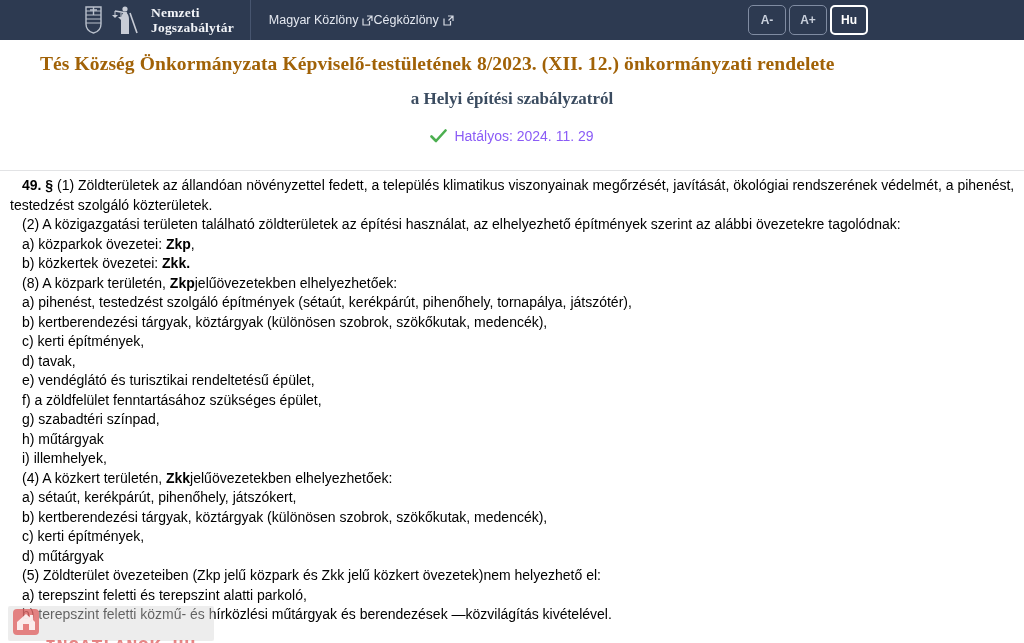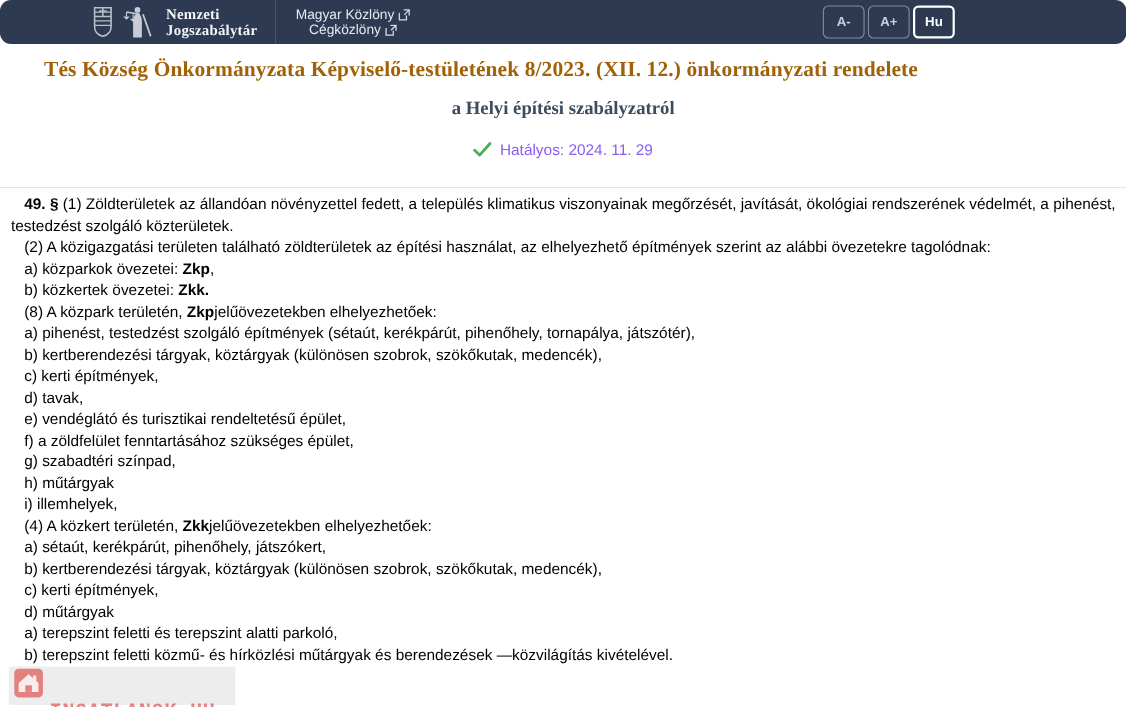--- a/index.html
+++ b/index.html
@@ -5,30 +5,29 @@
   html,body{margin:0;padding:0;}
   body{
     width:1024px;height:643px;position:relative;overflow:hidden;
     background:#ffffff;font-family:"Liberation Sans",sans-serif;
     -webkit-font-smoothing:antialiased;
   }
   
   .top-nav{
     height:40px;background:#2d3a51;display:flex;align-items:center;
     color:#e8ebf2;
-    border-radius:10px;
   }
   .brand{display:flex;align-items:center;margin-left:84px;gap:5px;}
   .brand svg{display:block;}
   .brand-text{
     font-family:"Liberation Serif",serif;font-weight:700;color:#f2f4f8;
     font-size:13.5px;line-height:15px;margin-left:4px;letter-spacing:.2px;
   }
   .nav-divider{width:1px;height:40px;background:#47556f;margin-left:16px;}
-  .nav-links{display:flex;align-items:center;margin-left:18px;flex-direction:column;}
+  .nav-links{display:flex;align-items:center;margin-left:18px;}
   .nav-link{
     display:flex;align-items:center;gap:4px;color:#e4e8f0;font-size:12.5px;
     cursor:pointer;text-decoration:none;
   }
   .nav-link svg{display:block;}
   .nav-buttons{margin-left:auto;margin-right:156px;display:flex;gap:3px;}
   .nav-btn{
     width:38px;height:30px;border-radius:5px;background:transparent;
     border:1px solid #808ca2;color:#c9d0dc;font-size:12px;
     font-family:"Liberation Sans",sans-serif;cursor:pointer;
@@ -158,20 +157,21 @@
     <p class="para"><span>e) vendéglátó és turisztikai rendeltetésű épület,</span></p>
     <p class="para"><span>f) a zöldfelület fenntartásához szükséges épület,</span></p>
     <p class="para"><span>g) szabadtéri színpad,</span></p>
     <p class="para"><span>h) műtárgyak</span></p>
     <p class="para"><span>i) illemhelyek,</span></p>
     <p class="para"><span>(4) A közkert területén, </span><span class="bold">Zkk</span><span>jelűövezetekben elhelyezhetőek:</span></p>
     <p class="para"><span>a) sétaút, kerékpárút, pihenőhely, játszókert,</span></p>
     <p class="para"><span>b) kertberendezési tárgyak, köztárgyak (különösen szobrok, szökőkutak, medencék),</span></p>
     <p class="para"><span>c) kerti építmények,</span></p>
     <p class="para"><span>d) műtárgyak</span></p>
+    <p class="para"><span>(5) Zöldterület övezeteiben (Zkp jelű közpark és Zkk jelű közkert övezetek)nem helyezhető el:</span></p>
     <p class="para"><span>a) terepszint feletti és terepszint alatti parkoló,</span></p>
     <p class="para"><span>b) terepszint feletti közmű- és hírközlési műtárgyak és berendezések —közvilágítás kivételével.</span></p>
   </div>
 
 <div class="watermark">
   <span>
     <svg width="28" height="28" viewBox="0 0 28 28">
       <rect x="1" y="1" width="26" height="26" rx="4" fill="rgba(222,83,83,0.70)"></rect>
       <path d="M5 14L14 6l4 3.5V7h3v5l2 2v8H5z" fill="rgba(255,255,255,0.85)"></path>
       <rect x="11" y="16" width="6" height="6" fill="rgba(222,83,83,0.70)"></rect>

